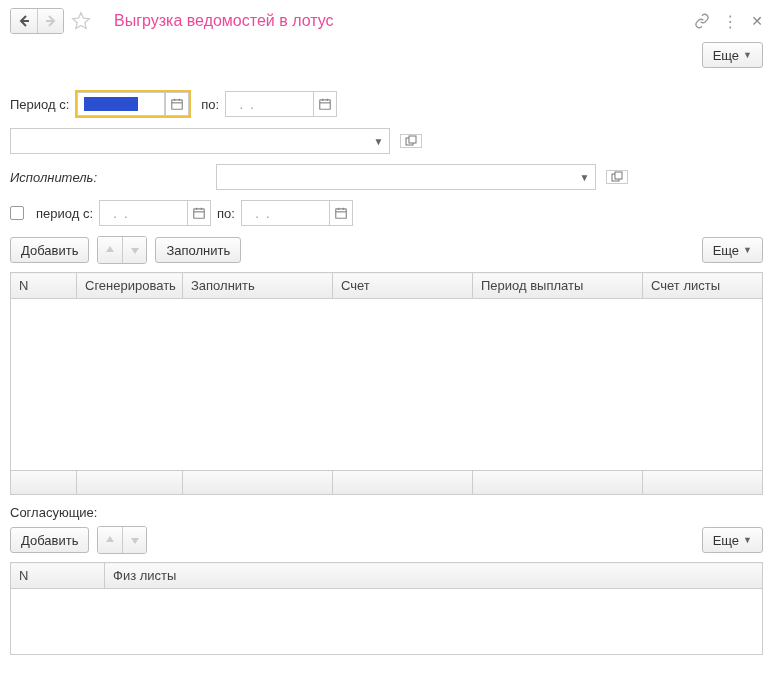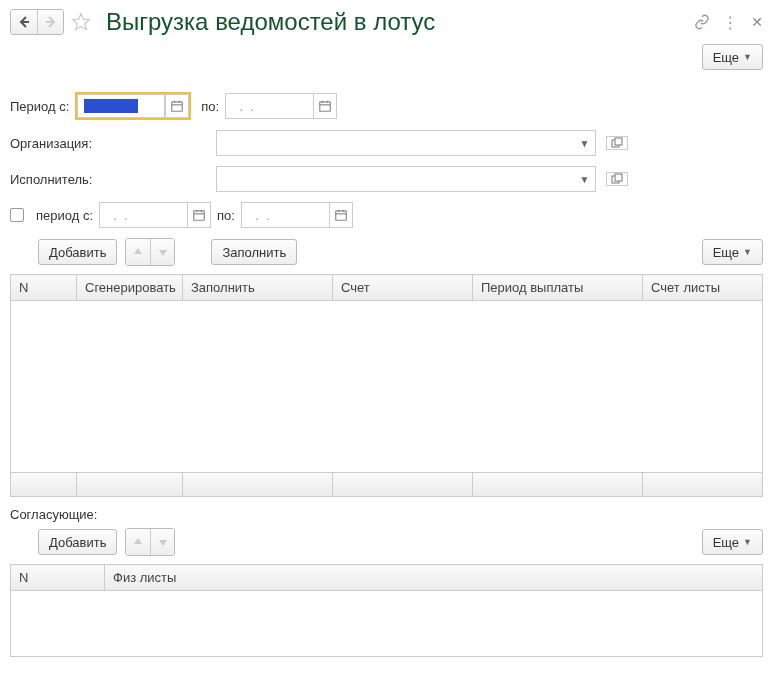--- a/index.html
+++ b/index.html
@@ -30,24 +30,24 @@
     display: flex;
     align-items: center;
     justify-content: center;
     background: linear-gradient(#fdfdfd,#eee);
     cursor: pointer;
   }
   .nav-btn + .nav-btn { border-left: 1px solid #ccc; }
   .nav-btn.disabled { color: #bbb; cursor: default; }
   .star-icon { width: 22px; height: 22px; display:flex; align-items:center; justify-content:center; color:#bbb; }
   .title {
-    font-size: 24px;
+    font-size: 16px;
     font-weight: normal;
-    color: #14532d;
-    margin-left: 8px;
+    color: #ec4899;
+    margin-left: 16px;
     flex: 1;
   }
   .title-right { display: flex; align-items: center; gap: 12px; color: #888; }
   .title-right > * { cursor: pointer; }
   .topbar-right {
     display: flex;
     justify-content: flex-end;
     margin-bottom: 22px;
   }
   .btn {
@@ -55,21 +55,20 @@
     align-items: center;
     gap: 4px;
     height: 26px;
     padding: 0 10px;
     border: 1px solid #bbb;
     border-radius: 3px;
     background: linear-gradient(#fdfdfd,#eee);
     cursor: pointer;
     font-size: 13px;
     color: #333;
-    margin-left: 28px;
   }
   .btn .chev { font-size: 9px; color: #666; }
   .row {
     display: flex;
     align-items: center;
     margin-bottom: 10px;
     gap: 6px;
   }
   .label { color: #333; }
   .input-group {
@@ -267,35 +266,34 @@
           <rect x="3" y="5" width="18" height="16" rx="1" fill="none" stroke="#888" stroke-width="2"></rect>
           <line x1="3" y1="10" x2="21" y2="10" stroke="#888" stroke-width="2"></line>
           <line x1="8" y1="3" x2="8" y2="7" stroke="#888" stroke-width="2"></line>
           <line x1="16" y1="3" x2="16" y2="7" stroke="#888" stroke-width="2"></line>
         </svg>
     </div>
   </div>
 </div>
 
 <div class="row">
-  <span class="label label-col2" style="width:200px;">Организация:</span>
   <div class="combo" style="max-width:380px;">
     <input class="tbox" value="" style="">
     <div class="combo-btn">▼</div>
   </div>
   <div class="combo-ext">
     <svg width="12" height="12" viewBox="0 0 12 12">
         <rect x="1" y="3" width="7" height="7" fill="none" stroke="#777"></rect>
         <rect x="4" y="1" width="7" height="7" fill="#fff" stroke="#777"></rect>
       </svg>
   </div>
 </div>
 
 <div class="row">
-  <span class="label" style="width:200px;">Исполнитель:</span>
+  <span class="label" style="width:200px;font-style:italic;">Исполнитель:</span>
   <div class="combo" style="max-width:380px;">
     <input class="tbox" value="" style="">
     <div class="combo-btn">▼</div>
   </div>
   <div class="combo-ext">
     <svg width="12" height="12" viewBox="0 0 12 12">
         <rect x="1" y="3" width="7" height="7" fill="none" stroke="#777"></rect>
         <rect x="4" y="1" width="7" height="7" fill="#fff" stroke="#777"></rect>
       </svg>
   </div>

